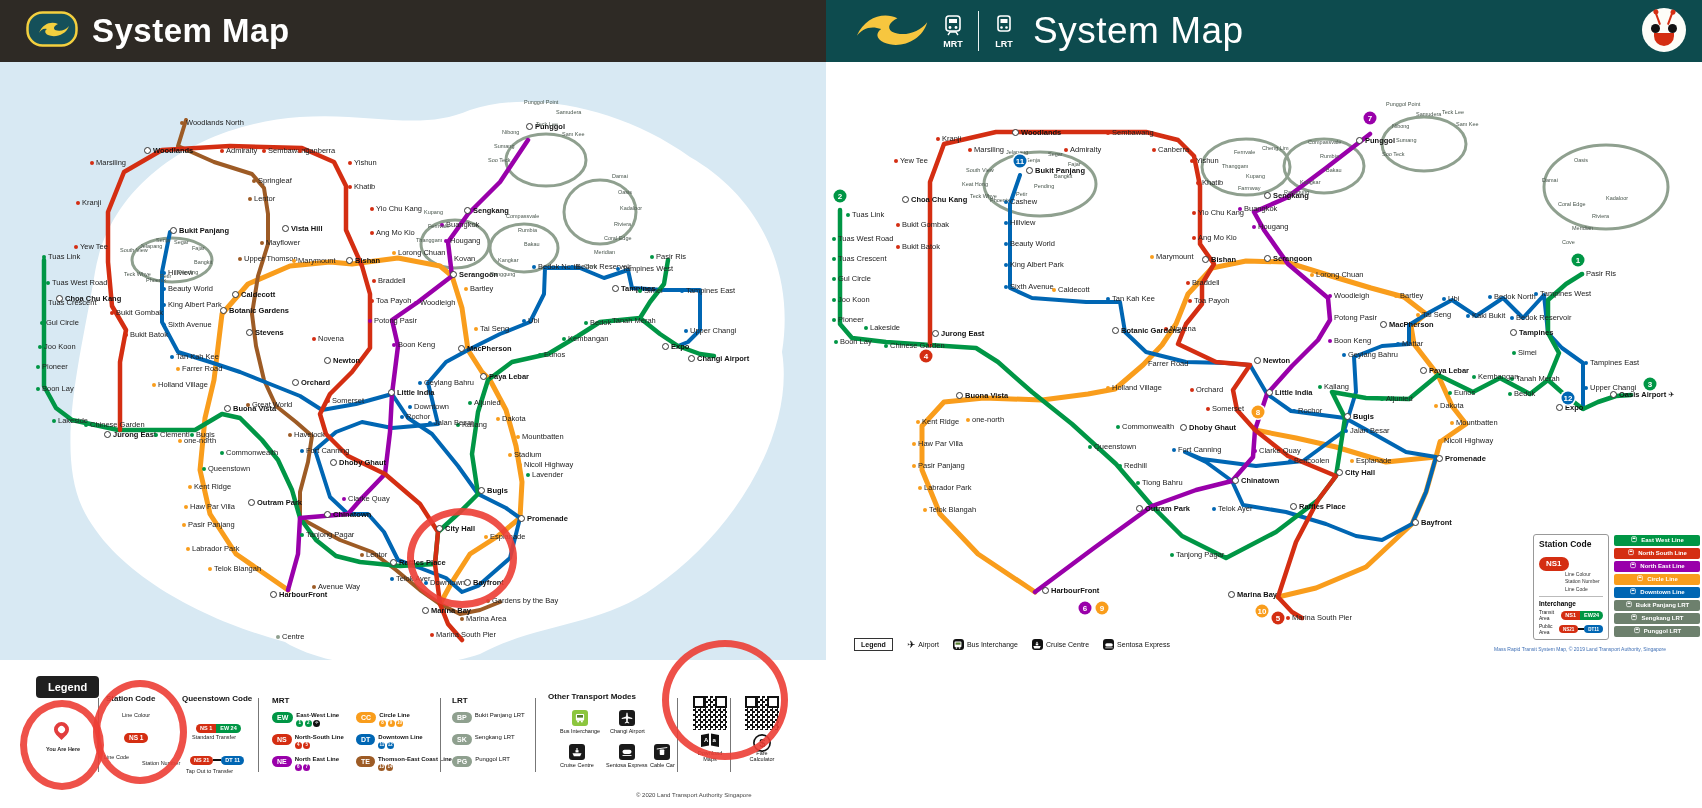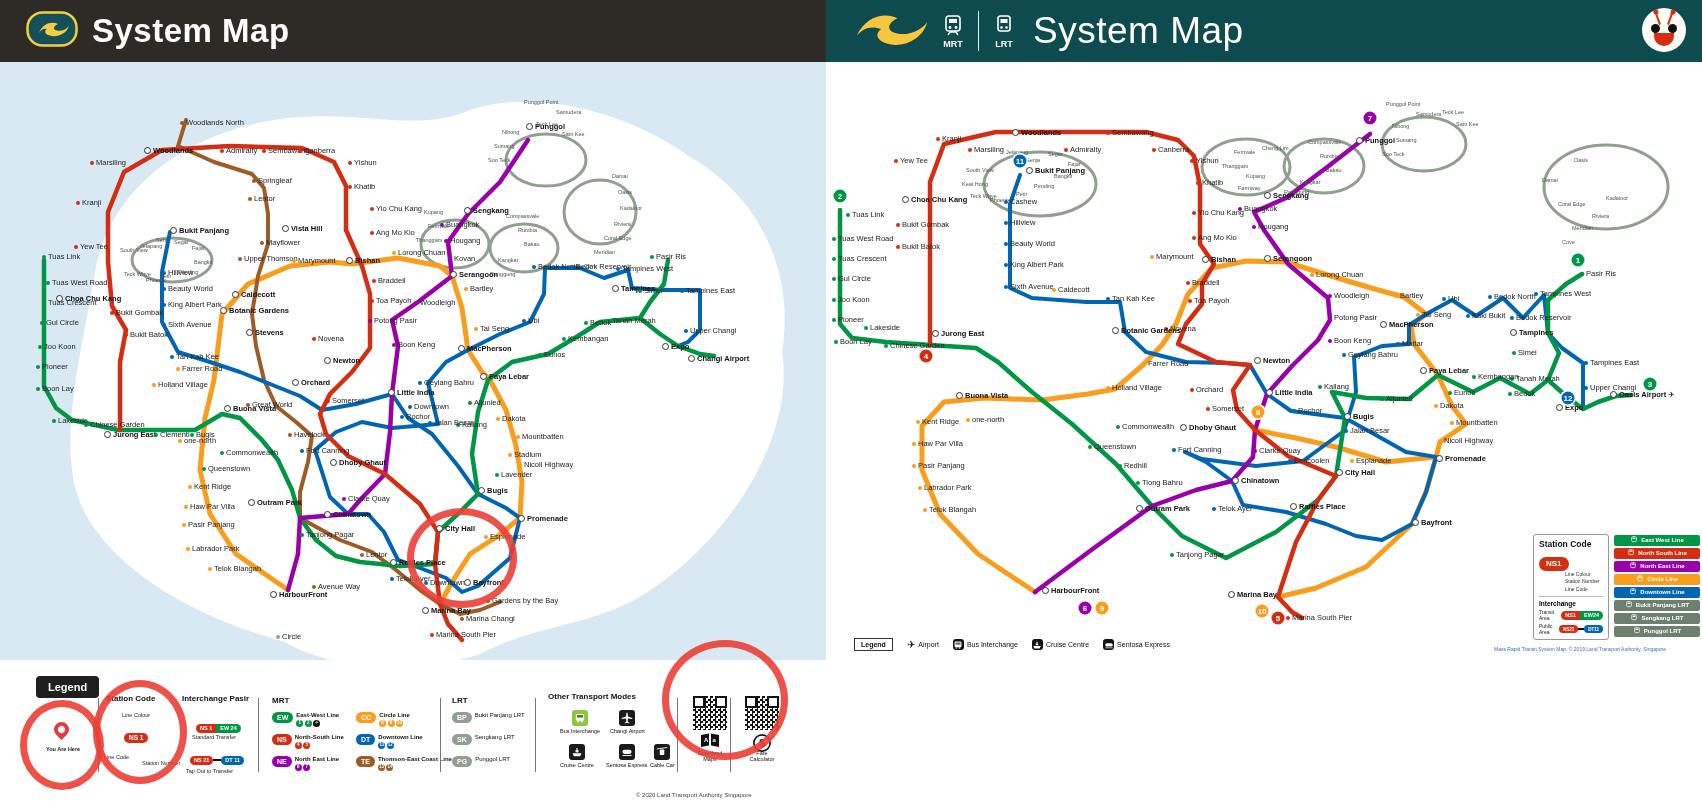--- a/index.html
+++ b/index.html
@@ -504,21 +504,21 @@
           <span>Promenade</span>
         </div>
         <div class="st" style="left: 484px; top: 471px;">
           <span class="d" style="background:#f99d1c"></span>
           <span>Esplanade</span>
         </div>
         <div class="st i" style="left: 478px; top: 425px;">
           <span class="d"></span>
           <span>Bugis</span>
         </div>
-        <div class="st" style="left: 495px; top: 409px;">
+        <div class="st" style="left: 526px; top: 409px;">
           <span class="d" style="background:#009645"></span>
           <span>Lavender</span>
         </div>
         <div class="st" style="left: 428px; top: 357px;">
           <span class="d" style="background:#0066b3"></span>
           <span>Jalan Besar</span>
         </div>
         <div class="st" style="left: 408px; top: 341px;">
           <span class="d" style="background:#0066b3"></span>
           <span>Downtown</span>
@@ -574,21 +574,21 @@
         <div class="st" style="left: 430px; top: 569px;">
           <span class="d" style="background:#d42e12"></span>
           <span>Marina South Pier</span>
         </div>
         <div class="st" style="left: 486px; top: 535px;">
           <span class="d" style="background:#9d5b25"></span>
           <span>Gardens by the Bay</span>
         </div>
         <div class="st" style="left: 460px; top: 553px;">
           <span class="d" style="background:#9d5b25"></span>
-          <span>Marina Changi</span>
+          <span>Marina Area</span>
         </div>
         <div class="st i" style="left: 464px; top: 517px;">
           <span class="d"></span>
           <span>Bayfront</span>
         </div>
         <div class="st i" style="left: 662px; top: 281px;">
           <span class="d"></span>
           <span>Expo</span>
         </div>
         <div class="st i" style="left: 688px; top: 293px;">
@@ -598,21 +598,21 @@
         <div class="st" style="left: 684px; top: 265px;">
           <span class="d" style="background:#0066b3"></span>
           <span>Upper Changi</span>
         </div>
         <div class="st" style="left: 680px; top: 225px;">
           <span class="d" style="background:#0066b3"></span>
           <span>Tampines East</span>
         </div>
         <div class="st" style="left: 276px; top: 571px;">
           <span class="d" style="background:#8fa08f"></span>
-          <span>Circle</span>
+          <span>Centre</span>
         </div>
         <div class="tiny" style="left: 524px; top: 38px;">Punggol Point</div>
         <div class="tiny" style="left: 556px; top: 48px;">Samudera</div>
         <div class="tiny" style="left: 536px; top: 60px;">Teck Lee</div>
         <div class="tiny" style="left: 562px; top: 70px;">Sam Kee</div>
         <div class="tiny" style="left: 502px; top: 68px;">Nibong</div>
         <div class="tiny" style="left: 494px; top: 82px;">Sumang</div>
         <div class="tiny" style="left: 488px; top: 96px;">Soo Teck</div>
         <div class="tiny" style="left: 612px; top: 112px;">Damai</div>
         <div class="tiny" style="left: 618px; top: 128px;">Oasis</div>
@@ -648,21 +648,21 @@
           <div class="pin"></div>
         </div>
       <div class="lg-abs small-lbl" style="left:28px;top:86px;width:70px;text-align:center;font-weight:bold">You Are Here</div>
 
       <div class="lg-abs sec-title" style="left:106px;top:34px">Station Code</div>
       <div class="lg-abs small-lbl" style="left:122px;top:52px">Line Colour</div>
       <div class="lg-abs" style="left:124px;top:66px"><span class="pill" style="background:#d42e12">NS 1</span></div>
       <div class="lg-abs small-lbl" style="left:104px;top:94px">Line Code</div>
       <div class="lg-abs small-lbl" style="left:142px;top:100px">Station Number</div>
 
-      <div class="lg-abs sec-title" style="left:182px;top:34px">Interchange Pasir</div>
+      <div class="lg-abs sec-title" style="left:182px;top:34px">Queenstown Code</div>
       <div class="lg-abs" id="std-pills" style="left:196px;top:56px"><span class="pp">
             <span style="background:#d42e12">NS 1</span>
             <span style="background:#009645">EW 24</span>
           </span></div>
       <div class="lg-abs small-lbl" style="left:192px;top:74px">Standard Transfer</div>
       <div class="lg-abs" id="tap-pills" style="left:190px;top:88px"><span class="tap">
             <span class="p" style="background:#d42e12">NS 21</span>
             <span class="ln"></span>
             <span class="p" style="background:#0066b3">DT 11</span>
           </span></div>

